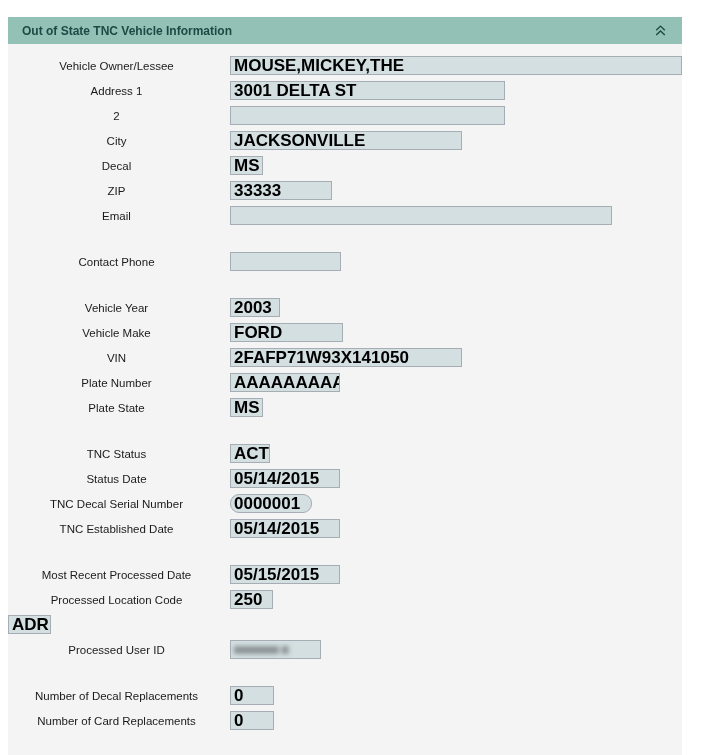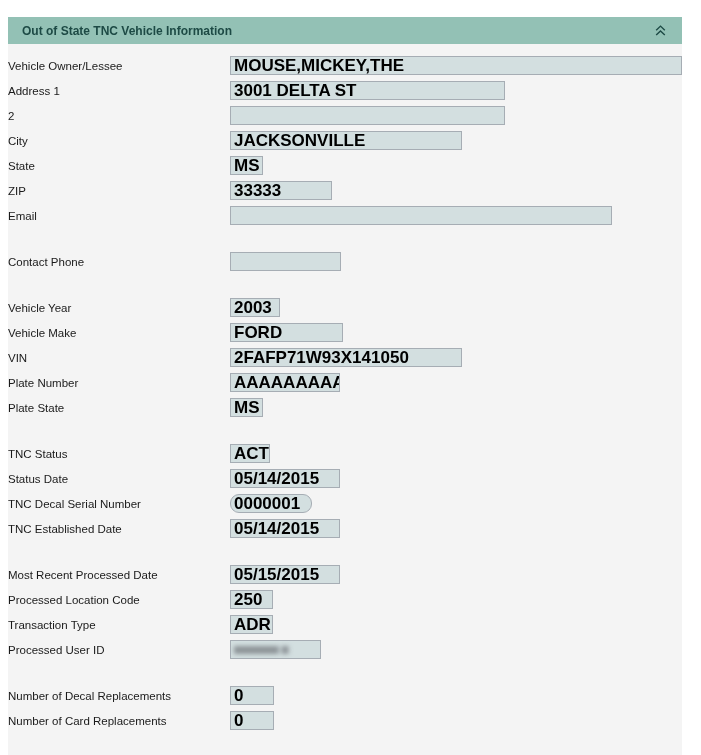--- a/index.html
+++ b/index.html
@@ -69,21 +69,21 @@
     align-items: center;
     height: 25px;
   }
   .row.gap {
     margin-top: 21px;
   }
 
   .field-label {
     width: 222px;
     min-width: 222px;
-    text-align: left;
+    text-align: center;
     font-size: 11.5px;
     color: #1a1a1a;
     padding-right: 5px;
     box-sizing: border-box;
     white-space: nowrap;
     overflow: hidden;
   }
 
   .field-input {
     height: 19px;
@@ -151,21 +151,21 @@
       </div>
       <div class="row">
         <div class="field-label">2</div>
         <div class="field-input" style="width: 275px;"></div>
       </div>
       <div class="row">
         <div class="field-label">City</div>
         <div class="field-input" style="width: 232px;">JACKSONVILLE</div>
       </div>
       <div class="row">
-        <div class="field-label">State</div>
+        <div class="field-label">Decal</div>
         <div class="field-input" style="width: 33px;">MS</div>
       </div>
       <div class="row">
         <div class="field-label">ZIP</div>
         <div class="field-input" style="width: 102px;">33333</div>
       </div>
       <div class="row">
         <div class="field-label">Email</div>
         <div class="field-input" style="width: 382px;"></div>
       </div>
@@ -211,21 +211,20 @@
       </div>
       <div class="row gap">
         <div class="field-label">Most Recent Processed Date</div>
         <div class="field-input" style="width: 110px;">05/15/2015</div>
       </div>
       <div class="row">
         <div class="field-label">Processed Location Code</div>
         <div class="field-input" style="width: 43px;">250</div>
       </div>
       <div class="row">
-        <div class="field-label">Transaction Type</div>
         <div class="field-input" style="width: 43px;">ADR</div>
       </div>
       <div class="row">
         <div class="field-label">Processed User ID</div>
         <div class="field-input redacted" style="width: 91px;"><span class="redaction"></span></div>
       </div>
       <div class="row gap">
         <div class="field-label">Number of Decal Replacements</div>
         <div class="field-input" style="width: 44px;">0</div>
       </div>

